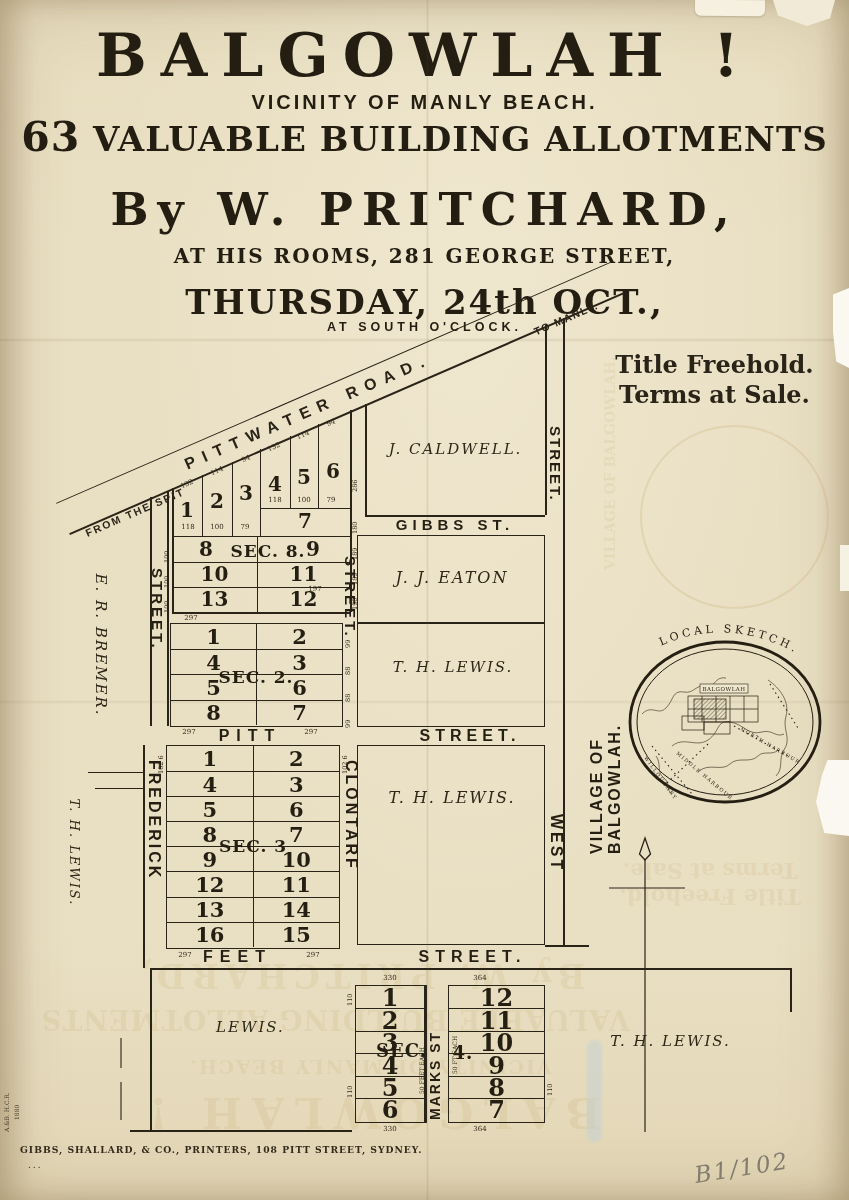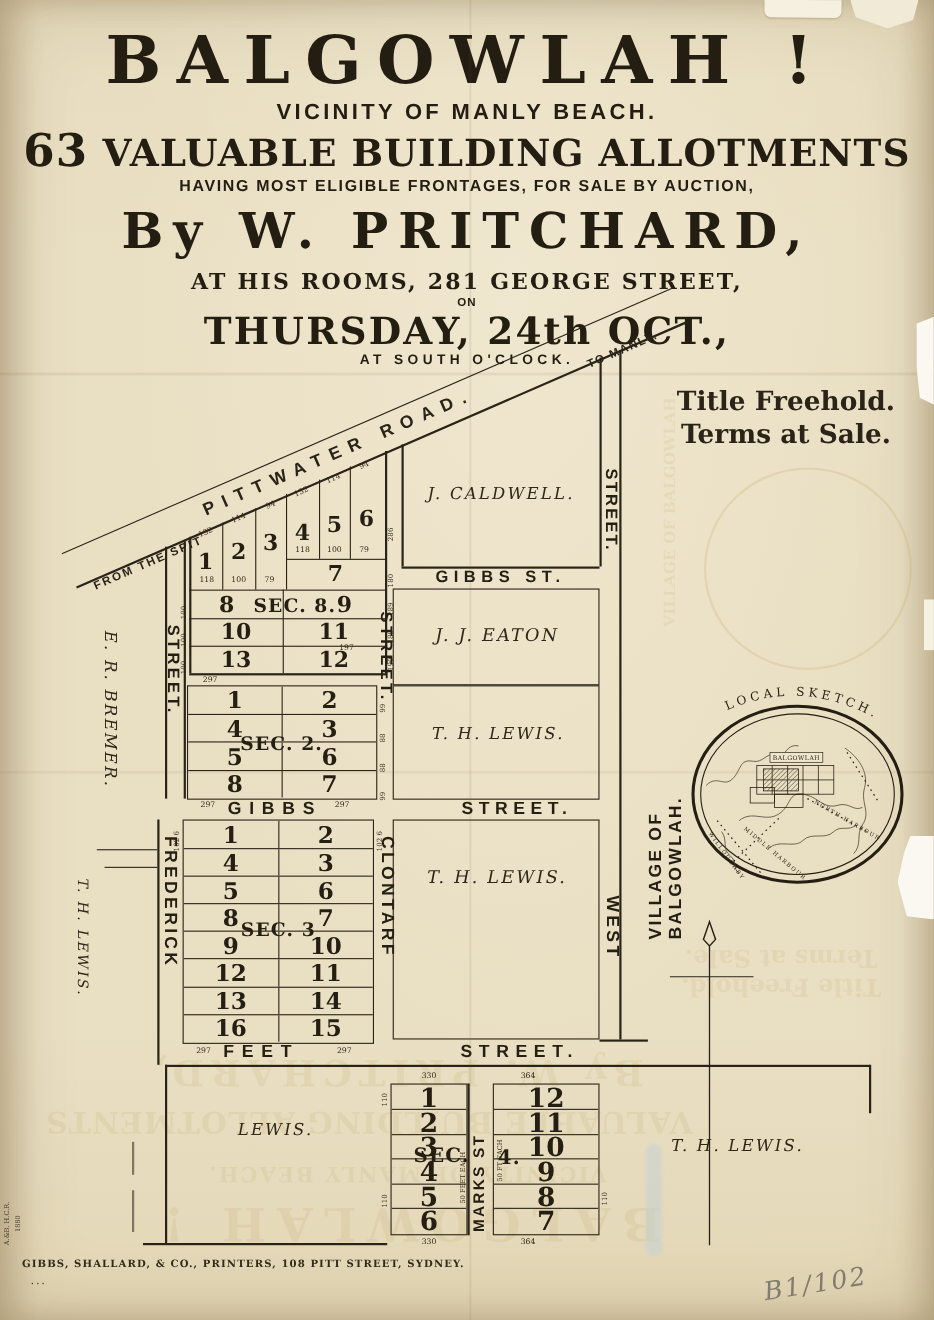--- a/index.html
+++ b/index.html
@@ -61,24 +61,22 @@
   </div>
   <div class="ghost vup" style="left:602px;top:420px;height:150px;font-size:14px;transform:rotate(180deg);">VILLAGE OF BALGOWLAH.</div>
   <div class="abs" style="left:640px;top:425px;width:185px;height:180px;border:2px solid rgba(186,152,80,.18);border-radius:50%;"></div>
 
   <div class="hdr serif b" style="top:20px;font-size:60px;letter-spacing:14px;">BALGOWLAH !</div>
   <div class="hdr sans b" style="top:91px;font-size:20px;letter-spacing:3px;">VICINITY OF MANLY BEACH.</div>
   <div class="hdr serif b" style="top:113px;font-size:34px;letter-spacing:1px;">
     <span style="font-size:41px;">63</span>
     <span>VALUABLE BUILDING ALLOTMENTS</span>
   </div>
-  <div class="hdr sans b" style="top:162px;font-size:14.5px;letter-spacing:1.5px;">HAVING MOST ELIGIBLE FRONTAGES, FOR SALE BY AUCTION,</div>
   <div class="hdr serif b" style="top:183px;font-size:45px;letter-spacing:9px;">By W. PRITCHARD,</div>
   <div class="hdr serif b" style="top:244px;font-size:20px;letter-spacing:2px;">AT HIS ROOMS, 281 GEORGE STREET,</div>
-  <div class="hdr sans b" style="top:269px;font-size:10.5px;letter-spacing:1px;">ON</div>
   <div class="hdr serif b" style="top:282px;font-size:34px;letter-spacing:2px;">THURSDAY, 24th OCT.,</div>
   <div class="hdr sans b" style="top:320px;font-size:12.5px;letter-spacing:4px;">AT SOUTH O'CLOCK.</div>
 
   <div class="abs serif b ctr" style="left:612px;top:350px;width:205px;font-size:24px;line-height:30px;">
     <div>Title Freehold.</div>
     <div>Terms at Sale.</div>
   </div>
 
   <div class="abs" style="left:70px;top:500px;width:605px;height:32px;transform:rotate(-23.5deg);transform-origin:left bottom;border-top:1.5px solid #2a2318;border-bottom:2.2px solid #2a2318;">
     <div class="ctr sans b" style="line-height:32px;font-size:16px;letter-spacing:8px;padding-right:70px;">PITTWATER ROAD.</div>
@@ -290,21 +288,21 @@
   <div class="ln" style="left:143px;top:745px;width:1.5px;height:223px;"></div>
   <div class="ln" style="left:150px;top:968px;width:1.5px;height:163px;"></div>
   <div class="ln" style="left:150px;top:968px;width:641px;height:1.6px;"></div>
   <div class="ln" style="left:545px;top:945px;width:44px;height:1.6px;"></div>
   <div class="ln" style="left:790px;top:968px;width:1.6px;height:44px;"></div>
   <div class="ln" style="left:130px;top:1130px;width:222px;height:1.5px;"></div>
   <div class="ln" style="left:88px;top:772px;width:55px;height:1.4px;"></div>
   <div class="ln" style="left:95px;top:788px;width:48px;height:1.4px;"></div>
 
   <div class="street-h" style="left:365px;top:516px;width:180px;font-size:15px;letter-spacing:5px;line-height:18px;">GIBBS ST.</div>
-  <div class="street-h" style="left:175px;top:727px;width:150px;font-size:16px;letter-spacing:7px;line-height:17px;">GIBBS</div>
+  <div class="street-h" style="left:175px;top:727px;width:150px;font-size:16px;letter-spacing:7px;line-height:17px;">PITT</div>
   <div class="street-h" style="left:385px;top:727px;width:170px;font-size:16px;letter-spacing:5px;line-height:17px;">STREET.</div>
   <div class="street-h" style="left:165px;top:948px;width:145px;font-size:16px;letter-spacing:7px;line-height:18px;">FEET</div>
   <div class="street-h" style="left:385px;top:948px;width:175px;font-size:16px;letter-spacing:6px;line-height:18px;">STREET.</div>
   <div class="street-v vdown" style="left:149px;top:568px;font-size:15px;letter-spacing:3px;">STREET.</div>
   <div class="street-v vdown" style="left:145px;top:760px;font-size:16px;letter-spacing:3px;">FREDERICK</div>
   <div class="street-v vdown" style="left:342px;top:556px;font-size:15px;letter-spacing:3px;">STREET.</div>
   <div class="street-v vdown" style="left:342px;top:760px;font-size:16px;letter-spacing:3px;">CLONTARF</div>
   <div class="street-v vdown" style="left:547px;top:426px;font-size:15px;letter-spacing:2px;">STREET.</div>
   <div class="street-v vdown" style="left:547px;top:814px;font-size:16px;letter-spacing:3px;">WEST</div>
   <div class="street-v vup" style="left:427px;top:1006px;height:114px;font-size:14px;letter-spacing:2px;">MARKS ST</div>

